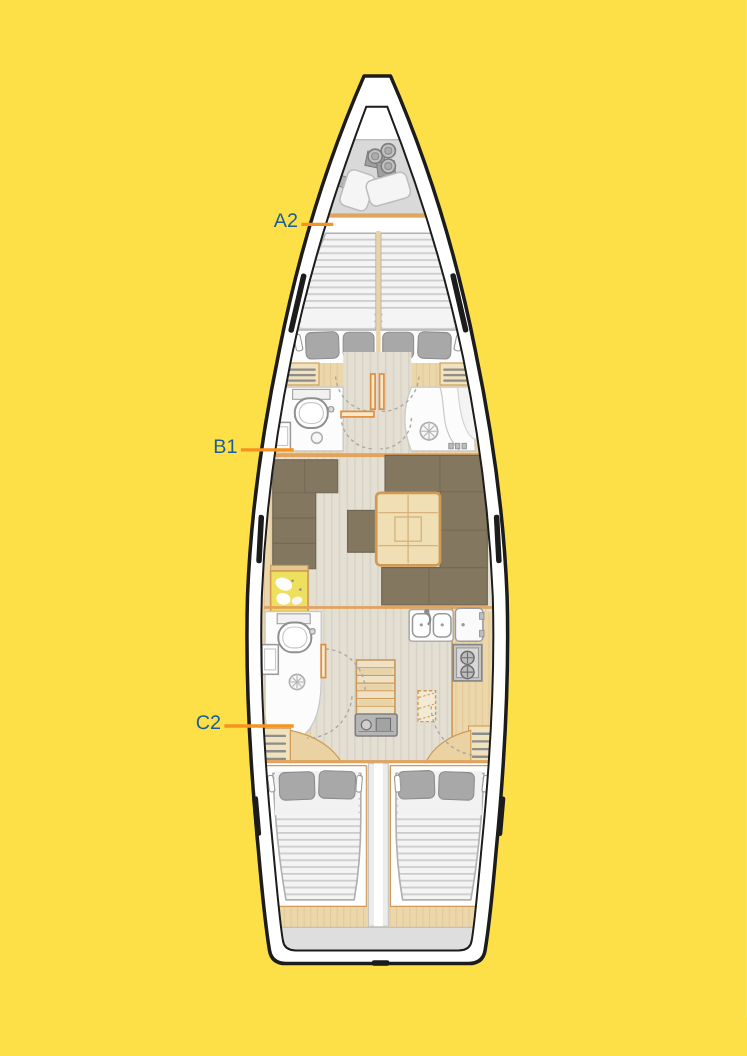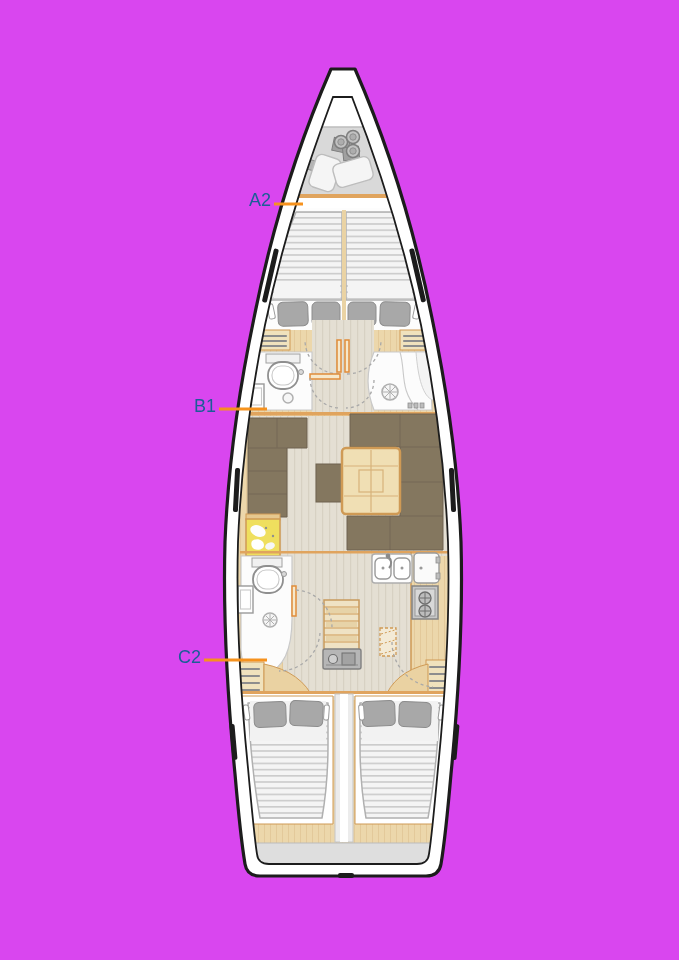--- a/index.html
+++ b/index.html
@@ -1,16 +1,16 @@
 <!DOCTYPE html>
 <html style="--label-text: #1b5e97; --callout-line: #f6921e; --hull-outline: #1c1c1c; --wood-trim: #ecd7ab; --wood-border: #cf9a55; --floor: #e4dfd3; --locker-gray: #d9d9d9; --stern-gray: #dedede; --sofa: #84775f; --sofa-line: #6e6350; --pillow: #a8a8a8; --table: #f0dfb4; --chart-map: #efdf5e; --appliance-gray: #c7c7c7; --door-orange: #e08c3a;"><head>
 <meta charset="utf-8">
 <style>
   html,body{margin:0;padding:0;background:#ffffff;}
-  .stage{position:relative;width:679px;height:960px;background:#d946ef;overflow:hidden;
+  .stage{position:relative;width:679px;height:960px;background:#fde047;overflow:hidden;
          font-family:"Liberation Sans",sans-serif;}
   svg{display:block;}
   .hull-outer{fill:#ffffff;stroke:var(--hull-outline,#1c1c1c);stroke-width:3.2;stroke-linejoin:round;}
   .hull-inner{fill:none;stroke:var(--hull-outline,#1c1c1c);stroke-width:1.8;}
   .gray-locker{fill:var(--locker-gray,#d9d9d9);}
   .stern{fill:var(--stern-gray,#dedede);stroke:#bcbcbc;stroke-width:1;}
   .sofa{fill:var(--sofa,#84775f);stroke:var(--sofa-line,#6e6350);stroke-width:1;}
   .sofa-div{stroke:var(--sofa-line,#6e6350);stroke-width:1;opacity:.65;fill:none;}
   .tbl{fill:var(--table,#f0dfb4);stroke:var(--wood-border,#cf9a55);stroke-width:2.5;}
   .tbl-line{stroke:#d7b27a;stroke-width:1.2;fill:none;}

